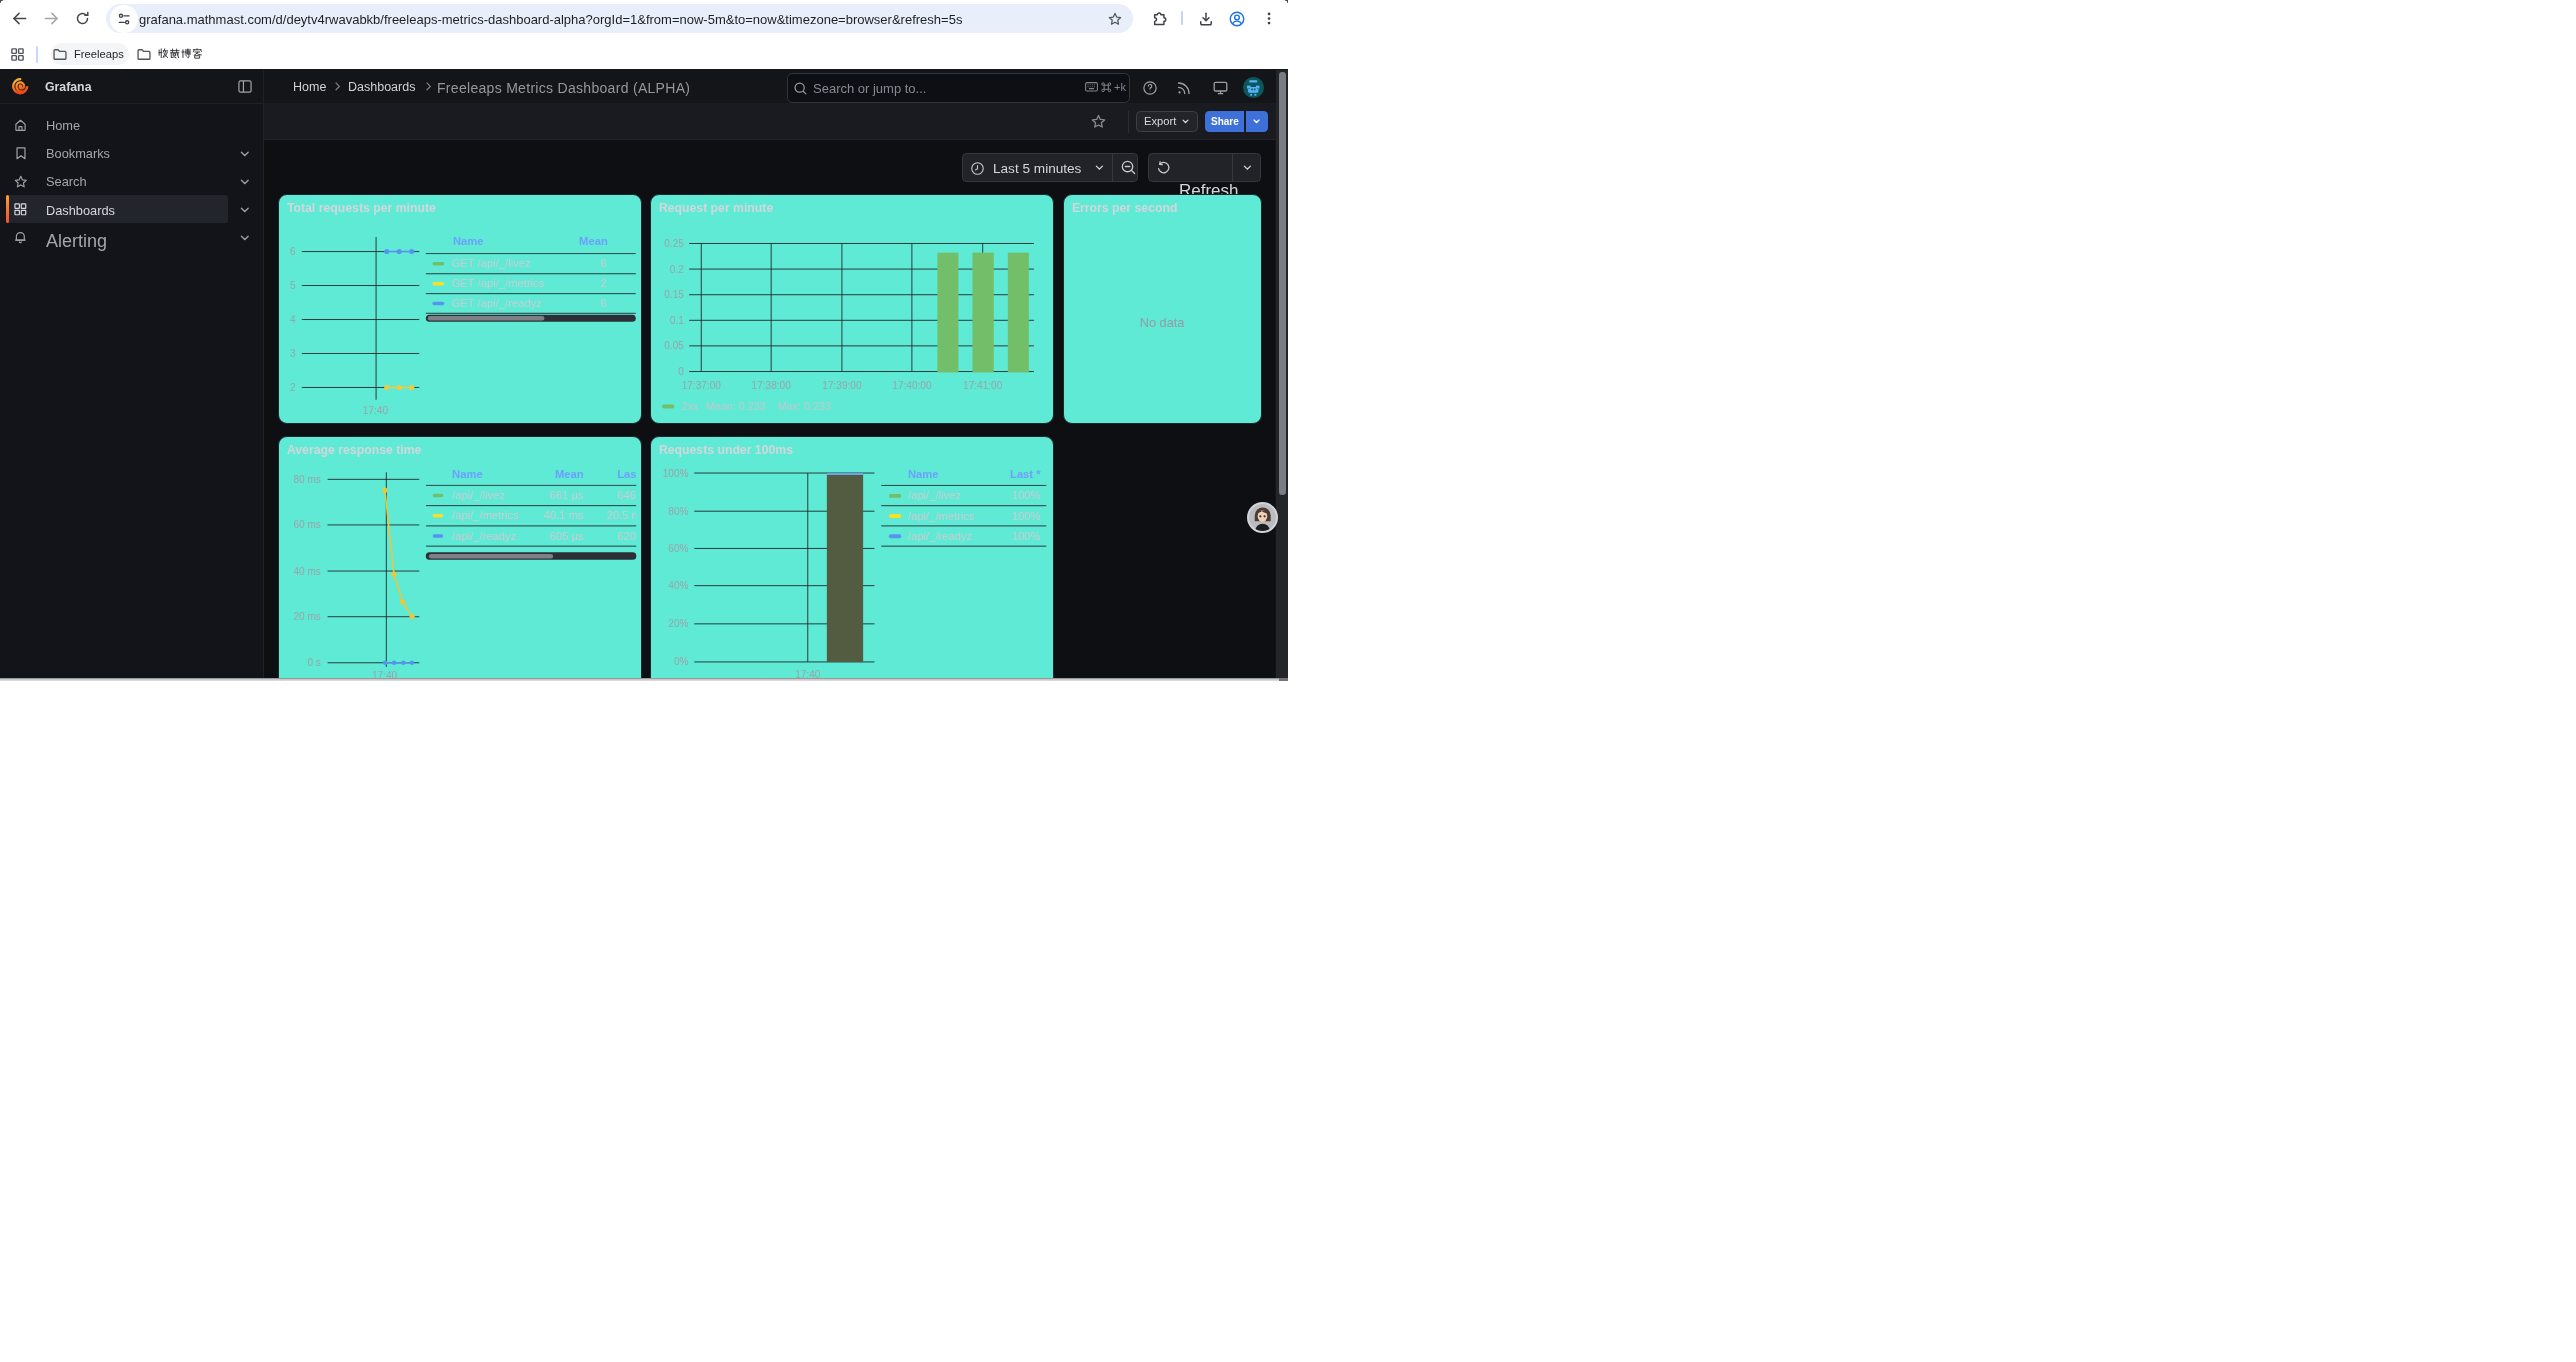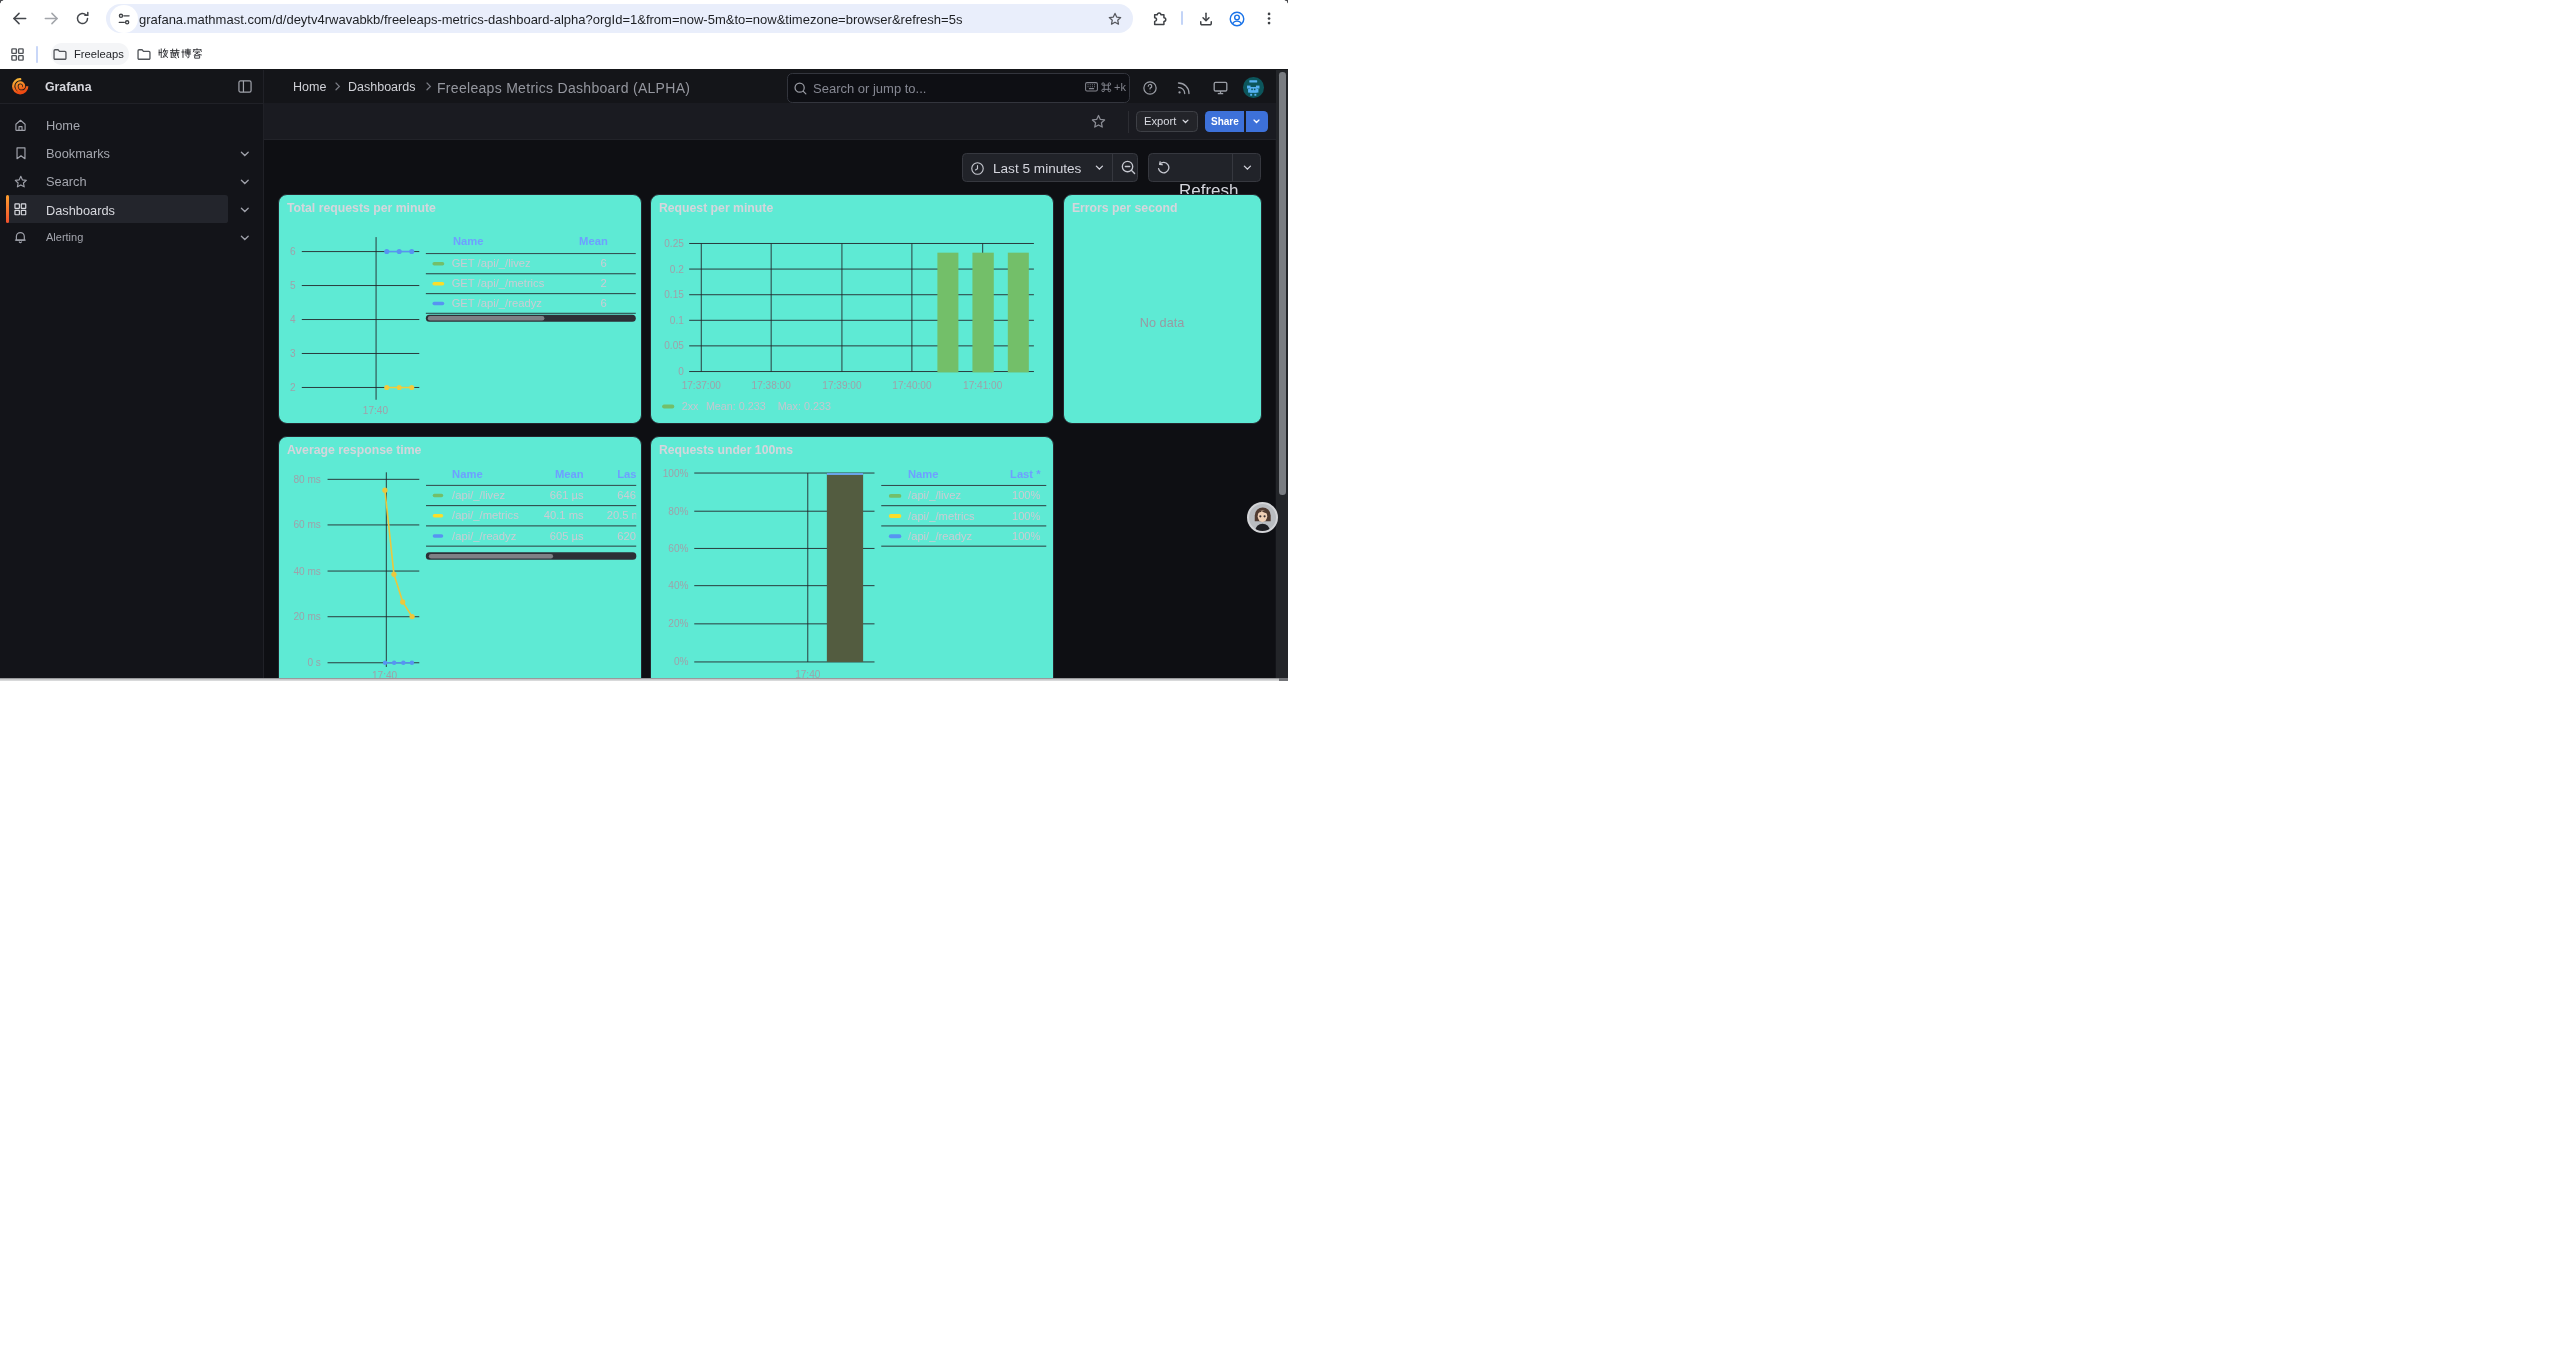--- a/index.html
+++ b/index.html
@@ -249,21 +249,21 @@
       <rect x="9.2" y="1.2" width="5.6" height="5.6" rx="0.6"></rect>
       <rect x="1.2" y="9.2" width="5.6" height="5.6" rx="0.6"></rect>
       <rect x="9.2" y="9.2" width="5.6" height="5.6" rx="0.6"></rect>
     </svg>
   <div class="txt" style="left:46px;top:203px;font-size:12.8px;color:#d8d9df;">Dashboards</div>
   <svg class="abs" style="left:14px;top:231px;" width="12.7" height="12.7" viewBox="0 0 16 16" fill="none" stroke="#9fa1aa" stroke-width="1.5" stroke-linecap="round" stroke-linejoin="round">
       <path d="M3 11.5 V7 a5 5 0 0 1 10 0 v4.5 H3 Z"></path>
       <path d="M1.8 11.5 h12.4"></path>
       <path d="M6.7 13.8 a1.5 1.5 0 0 0 2.6 0"></path>
     </svg>
-  <div class="txt" style="left:46px;top:231px;font-size:11px;color:#a4a6ae;">Alerting</div>
+  <div class="txt" style="left:46px;top:231px;font-size:18px;color:#a4a6ae;">Alerting</div>
   
   <svg class="abs" style="left:240px;top:151px;" width="9.6" height="6.1" viewBox="0 0 11 7" fill="none" stroke="#9fa1aa" stroke-width="1.5" stroke-linecap="round">
       <path d="M1.6 1.4 L5.5 5.2 L9.4 1.4"></path>
     </svg>
   <svg class="abs" style="left:240px;top:179px;" width="9.6" height="6.1" viewBox="0 0 11 7" fill="none" stroke="#9fa1aa" stroke-width="1.5" stroke-linecap="round">
       <path d="M1.6 1.4 L5.5 5.2 L9.4 1.4"></path>
     </svg>
   <svg class="abs" style="left:240px;top:207px;" width="9.6" height="6.1" viewBox="0 0 11 7" fill="none" stroke="#9fa1aa" stroke-width="1.5" stroke-linecap="round">
       <path d="M1.6 1.4 L5.5 5.2 L9.4 1.4"></path>
     </svg>

